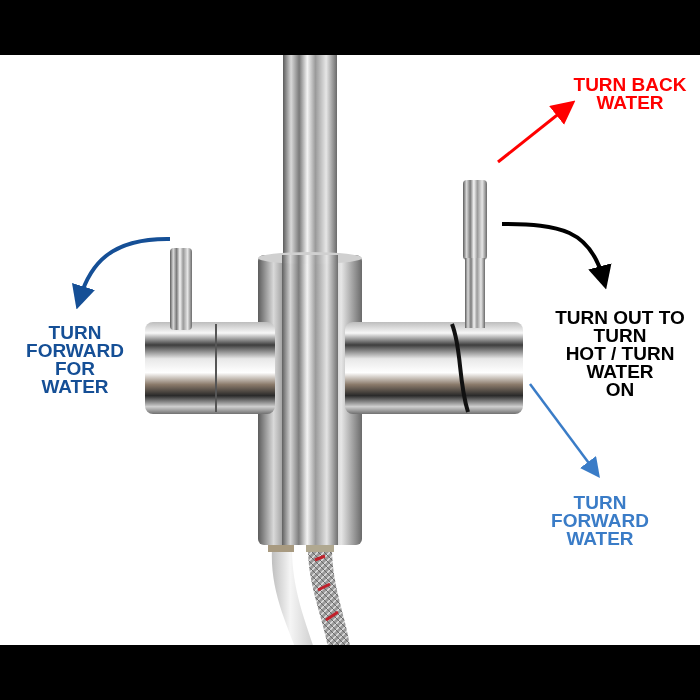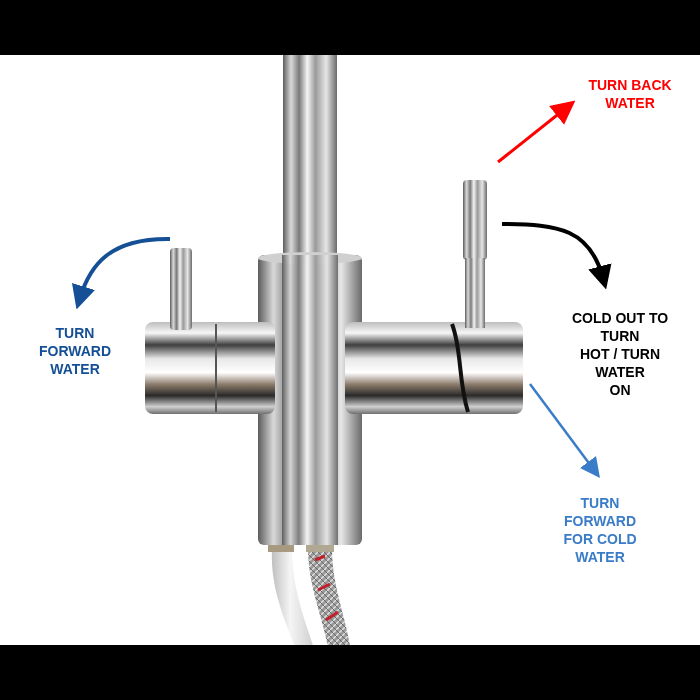--- a/index.html
+++ b/index.html
@@ -2,21 +2,21 @@
 <html><head>
 <meta charset="utf-8">
 <style>
   html, body { margin:0; padding:0; }
   body { width:700px; height:700px; position:relative; overflow:hidden; background:#fff; font-family:"Liberation Sans", sans-serif; }
   .band { position:absolute; left:0; width:700px; background:#000; }
   .band.top { top:0; height:55px; }
   .band.bottom { top:645px; height:55px; }
   .stage { position:absolute; left:0; top:55px; width:700px; height:590px; background:#fff; }
   svg.scene { position:absolute; left:0; top:0; width:700px; height:700px; }
-  .label { position:absolute; text-align:center; font-weight:bold; font-size:14px; line-height:18px; }
+  .label { position:absolute; text-align:center; font-weight:bold; font-size:19px; line-height:18px; }
   .label div { white-space:nowrap; }
   .lbl-hot { left:560px; top:76px; width:140px; }
   .lbl-push { left:550px; top:309px; width:140px; }
   .lbl-filtered { left:20px; top:324px; width:110px; }
   .lbl-cold { left:540px; top:494px; width:120px; }
 </style>
 </head>
 <body>
 
 <div class="band top"></div>
@@ -99,33 +99,33 @@
   <path d="M170 239 C110 238 90 265 80 298" stroke="#154f96" stroke-width="4" fill="none" marker-end="url(#headNavy)"></path>
   <line x1="530" y1="384" x2="594" y2="470" stroke="#3a7cc7" stroke-width="2.5" marker-end="url(#headLight)"></line>
 </svg>
 
 <div class="label lbl-hot" style="color:#ff0000">
   <div>TURN BACK</div>
   <div>WATER</div>
 </div>
 
 <div class="label lbl-push" style="color:#000">
-  <div>COLD OUT TO</div>
+  <div>TURN OUT TO</div>
   <div>TURN</div>
   <div>HOT / TURN</div>
   <div>WATER</div>
   <div>ON</div>
 </div>
 
 <div class="label lbl-filtered" style="color:#154f96">
   <div>TURN</div>
   <div>FORWARD</div>
+  <div>FOR</div>
   <div>WATER</div>
 </div>
 
 <div class="label lbl-cold" style="color:#3a7cc7">
   <div>TURN</div>
   <div>FORWARD</div>
-  <div>FOR COLD</div>
   <div>WATER</div>
 </div>
 
 <div class="band bottom"></div>
 
 </body></html>

